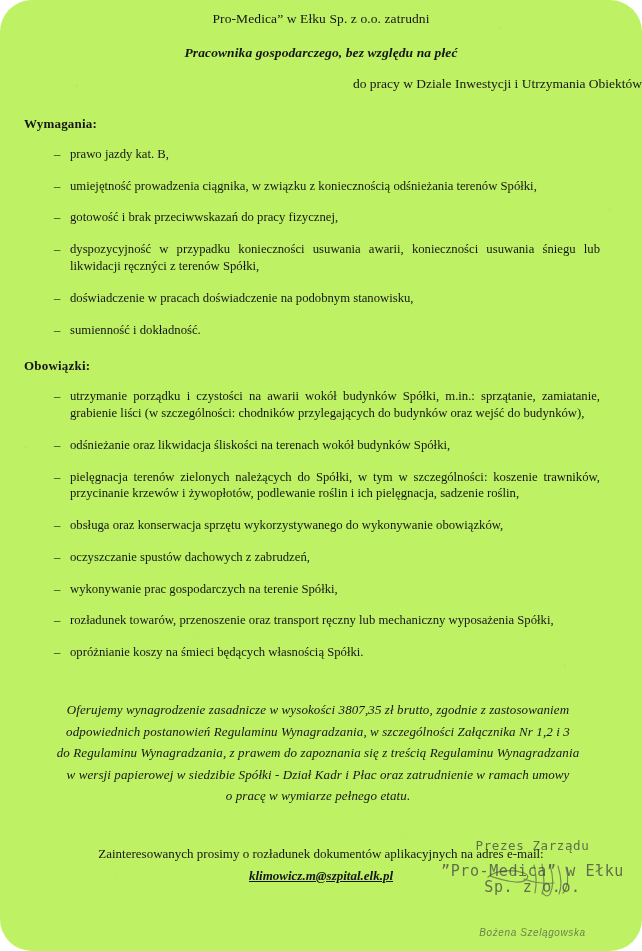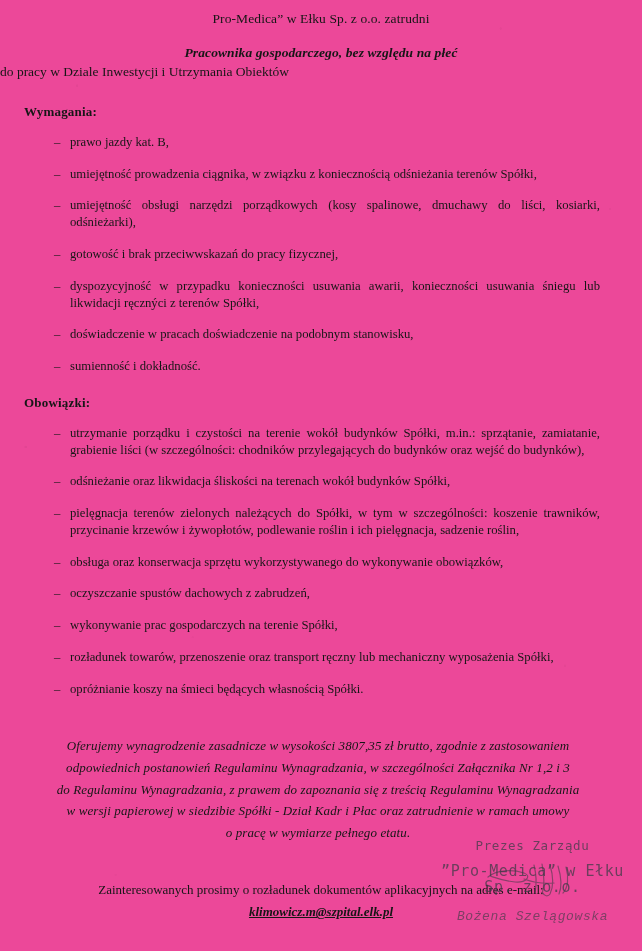--- a/index.html
+++ b/index.html
@@ -6,24 +6,25 @@
   html, body {
     margin: 0;
     padding: 0;
     background: #ffffff;
   }
   .page {
     position: relative;
     width: 642px;
     height: 951px;
     margin: 0;
-    background: #ec4899;
+    background: #bef264;
     overflow: hidden;
     font-family: "Liberation Serif", "DejaVu Serif", serif;
     color: #161616;
+    border-radius: 32px;
     -webkit-font-smoothing: antialiased;
   }
   
   .page::after {
     content: "";
     position: absolute;
     inset: 0;
     pointer-events: none;
     background:
       radial-gradient(circle at 12% 9%, rgba(0,0,0,0.035) 0 1px, transparent 1.4px),
@@ -53,23 +54,23 @@
   .hdr-title {
     text-align: center;
     font-size: 13.5px;
     font-weight: bold;
     font-style: italic;
     margin-top: 18px;
     line-height: 1.25;
     letter-spacing: .1px;
   }
   .hdr-sub {
-    text-align: left;
+    text-align: right;
     font-size: 13.5px;
-    margin-top: 2px;
+    margin-top: 14px;
     line-height: 1.25;
   }
 
   
   .sec-head {
     font-weight: bold;
     font-size: 13px;
     margin-left: 24px;
     letter-spacing: .2px;
   }
@@ -154,25 +155,25 @@
     font-size: 12.5px;
     line-height: 1.1;
   }
   .stamp-line2 {
     font-size: 15px;
     line-height: 1.1;
     margin-top: 10px;
   }
   .stamp-signature {
     text-align: center;
-    font-family: Liberation Mono, monospace;
-    font-style: italic;
-    font-size: 13px;
+    font-family: Liberation Sans, sans-serif;
+    font-style: italic;
+    font-size: 10px;
     letter-spacing: .6px;
-    margin-top: 13px;
+    margin-top: 31px;
     opacity: .62;
     color: #3a3a44;
   }
   .stamp-scribble {
     position: absolute;
     left: 52px;
     top: 24px;
     width: 110px;
     height: 34px;
     opacity: .55;
@@ -187,30 +188,29 @@
     <div>
       <div class="hdr-line-1">Pro-Medica” w Ełku Sp. z o.o. zatrudni</div>
       <div class="hdr-title">Pracownika gospodarczego, bez względu na płeć</div>
       <div class="hdr-sub">do pracy w Dziale Inwestycji i Utrzymania Obiektów</div>
     </div>
 
     <div class="sec-head" id="requirements-heading">Wymagania:</div>
     <ul class="dash-list" id="requirements-list">
       <li>prawo jazdy kat. B,</li>
       <li>umiejętność prowadzenia ciągnika, w związku z koniecznością odśnieżania terenów Spółki,</li>
-      <li>umiejętność obsługi narzędzi porządkowych (kosy spalinowe, dmuchawy do liści, kosiarki, odśnieżarki),</li>
       <li>gotowość i brak przeciwwskazań do pracy fizycznej,</li>
       <li>dyspozycyjność w przypadku konieczności usuwania awarii, konieczności usuwania śniegu lub likwidacji ręcznýci z terenów Spółki,</li>
       <li>doświadczenie w pracach doświadczenie na podobnym stanowisku,</li>
       <li>sumienność i dokładność.</li>
     </ul>
 
     <div class="sec-head" id="duties-heading">Obowiązki:</div>
     <ul class="dash-list" id="duties-list">
-      <li>utrzymanie porządku i czystości na terenie wokół budynków Spółki, m.in.: sprzątanie, zamiatanie, grabienie liści (w szczególności: chodników przylegających do budynków oraz wejść do budynków),</li>
+      <li>utrzymanie porządku i czystości na awarii wokół budynków Spółki, m.in.: sprzątanie, zamiatanie, grabienie liści (w szczególności: chodników przylegających do budynków oraz wejść do budynków),</li>
       <li>odśnieżanie oraz likwidacja śliskości na terenach wokół budynków Spółki,</li>
       <li>pielęgnacja terenów zielonych należących do Spółki, w tym w szczególności: koszenie trawników, przycinanie krzewów i żywopłotów, podlewanie roślin i ich pielęgnacja, sadzenie roślin,</li>
       <li>obsługa oraz konserwacja sprzętu wykorzystywanego do wykonywanie obowiązków,</li>
       <li>oczyszczanie spustów dachowych z zabrudzeń,</li>
       <li>wykonywanie prac gospodarczych na terenie Spółki,</li>
       <li>rozładunek towarów, przenoszenie oraz transport ręczny lub mechaniczny wyposażenia Spółki,</li>
       <li>opróżnianie koszy na śmieci będących własnością Spółki.</li>
     </ul>
 
     <div class="offer-block">

